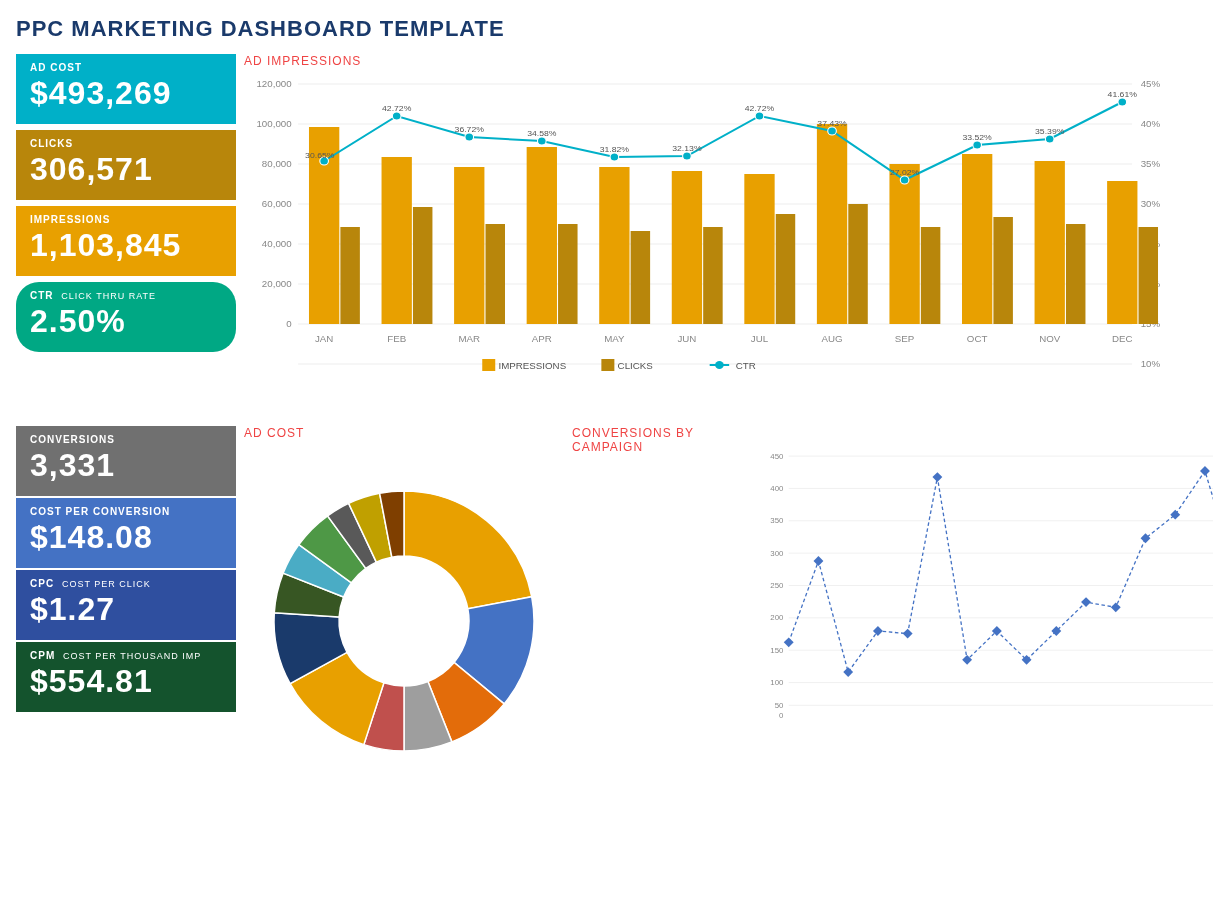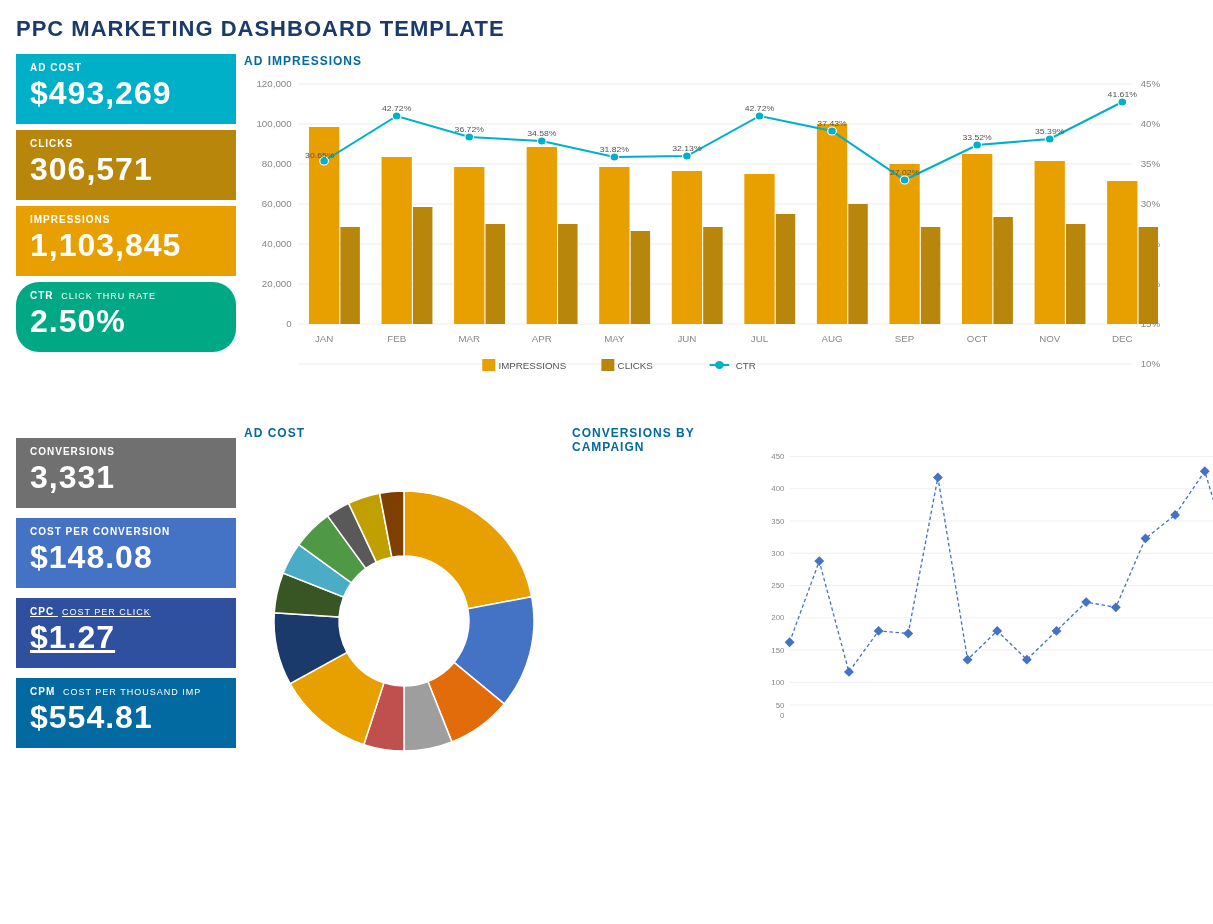--- a/index.html
+++ b/index.html
@@ -57,22 +57,22 @@
     }
 
     .chart-area {
       flex: 1;
       display: flex;
       flex-direction: column;
     }
 
     .chart-title {
       font-size: 12px;
-      font-weight: 700;
-      color: #0369a1;
+      font-weight: 400;
+      color: #ef4444;
       letter-spacing: 1px;
       margin-bottom: 6px;
     }
 
     .ad-impressions-chart {
       position: relative;
       height: 340px;
     }
 
     .bar-chart-svg {
@@ -82,30 +82,29 @@
 
     
     .bottom-section {
       display: flex;
       gap: 8px;
     }
 
     .kpi-column-bottom {
       display: flex;
       flex-direction: column;
-      gap: 10px;
+      gap: 2px;
       width: 220px;
       flex-shrink: 0;
-      margin-top: 12px;
     }
 
     .kpi-card.conversions { background: #707070; }
     .kpi-card.cost-per-conversion { background: #4472c4; }
-    .kpi-card.cpc { background: #2f4f9f; text-decoration: underline; }
-    .kpi-card.cpm { background: #0369a1; }
+    .kpi-card.cpc { background: #2f4f9f; }
+    .kpi-card.cpm { background: #14532d; }
 
     .donut-area {
       width: 320px;
       flex-shrink: 0;
       display: flex;
       flex-direction: column;
     }
 
     .conversions-area {
       flex: 1;

